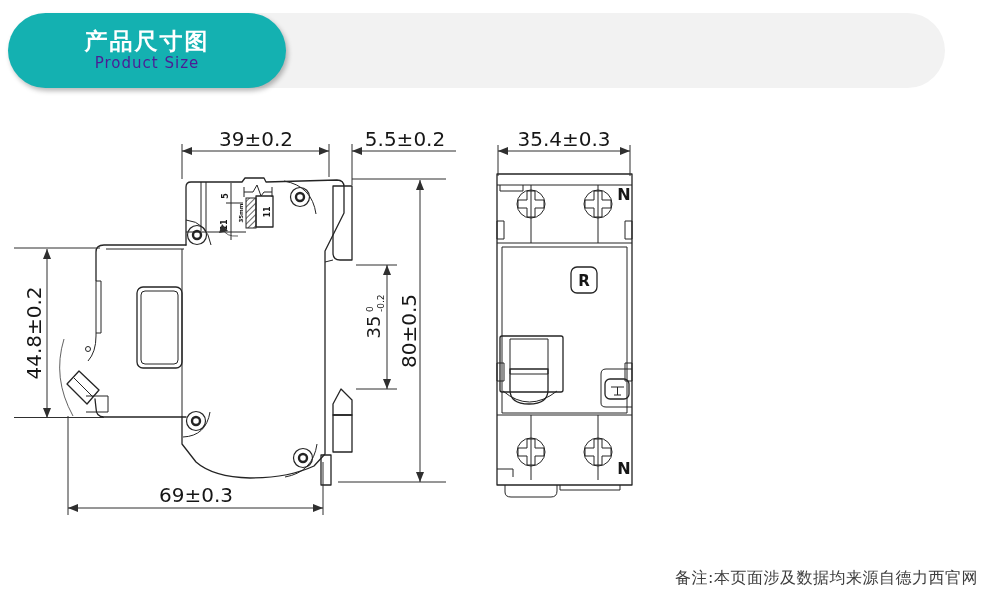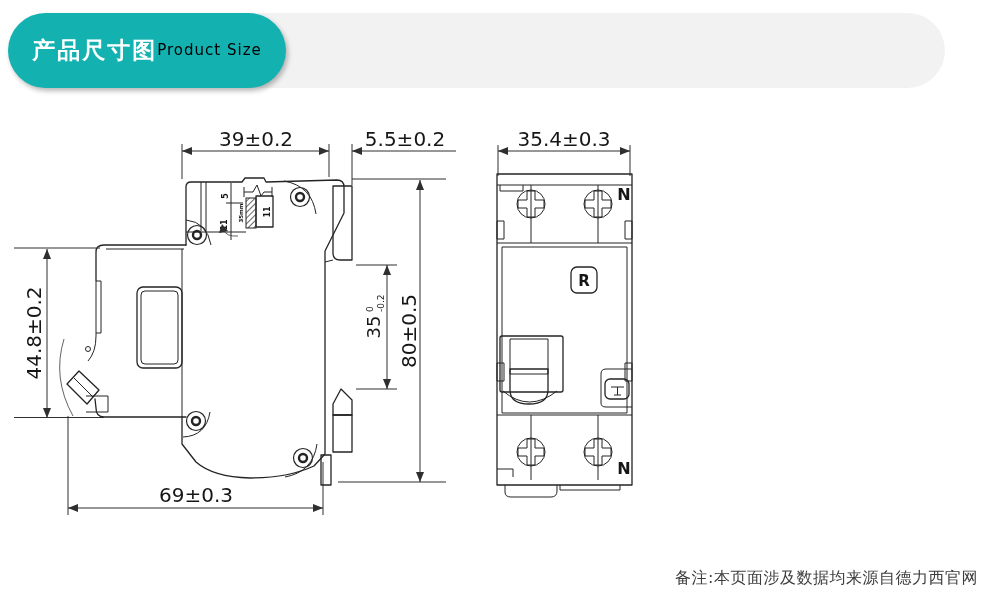--- a/index.html
+++ b/index.html
@@ -1,23 +1,23 @@
 <!DOCTYPE html>
 <html><head>
 <meta charset="utf-8">
 <style>
   html,body{margin:0;padding:0;background:#ffffff;}
   #page{position:relative;width:990px;height:606px;background:#ffffff;overflow:hidden;
         font-family:"DejaVu Sans","Liberation Sans",sans-serif;}
   
   #gray-bar{position:absolute;left:10px;top:13px;width:935px;height:75px;border-radius:38px;background:#f2f2f2;}
   #badge{position:absolute;left:8px;top:13px;width:278px;height:75px;border-radius:38px;background:#14b1b1;
-         box-shadow:2px 3px 5px rgba(0,0,0,.28);display:flex;align-items:center;justify-content:center;}
+         box-shadow:2px 3px 5px rgba(0,0,0,.28);display:flex;flex-direction:column;align-items:center;justify-content:center;}
   #badge .t1{color:#ffffff;font-size:23px;font-weight:bold;letter-spacing:2px;line-height:1.1;}
-  #badge .t2{color:#000000;font-size:15px;letter-spacing:1px;line-height:1.15;}
+  #badge .t2{color:#4c1d95;font-size:15px;letter-spacing:1px;line-height:1.15;}
   
   svg{position:absolute;left:0;top:0;}
   .ln{fill:none;stroke:#242424;stroke-width:1.3;stroke-linejoin:round;stroke-linecap:round;}
   .ln2{fill:none;stroke:#242424;stroke-width:1;stroke-linejoin:round;}
   .thin{fill:none;stroke:#3a3a3a;stroke-width:.8;}
   .dim{fill:none;stroke:#2f2f2f;stroke-width:1;}
   .ah{fill:#2f2f2f;stroke:none;}
   .txt{fill:#161616;font-family:"DejaVu Sans","Liberation Sans",sans-serif;font-size:20px;}
   .mid{text-anchor:middle;}
   .sm{font-size:9px;}

